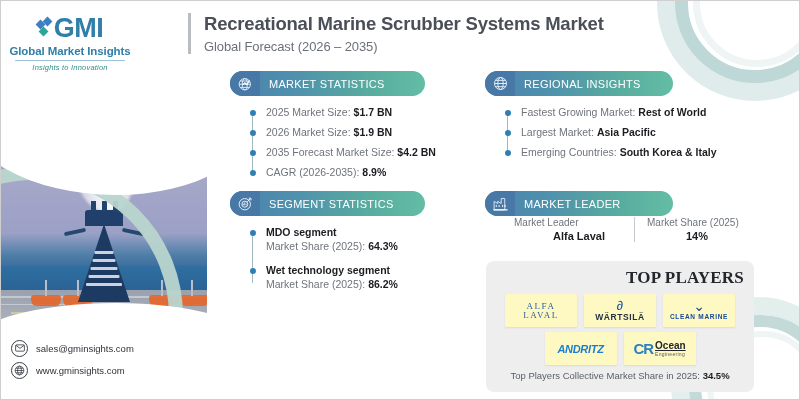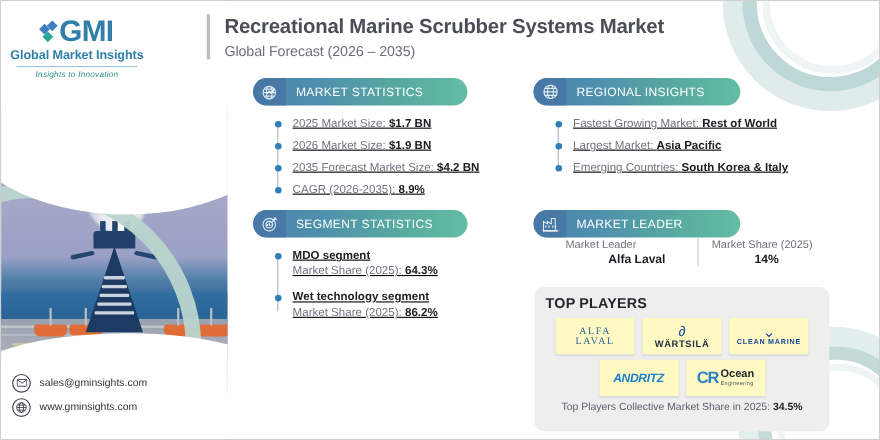--- a/index.html
+++ b/index.html
@@ -139,21 +139,21 @@
   .photo-mask-bcurve {
     position:absolute; left:-30px; bottom:18px; width:280px; height:80px;
     background:#ffffff; border-radius: 60% 56% 0 0;
   }
 
   
   .logo-box {
     position: absolute; left: 8px; top: 14px; width: 122px; text-align: center;
   }
   .logo-main {
-    display:flex; align-items:flex-end; justify-content:center; gap:2px;
+    display:flex; align-items:center; justify-content:center; gap:2px;
   }
   .logo-diamonds { position: relative; width: 15px; height: 22px; }
   .dmd { position:absolute; width:7px; height:7px; transform:rotate(45deg); }
   .dmd1 { left:0px;  top:3px;  background:#3f7fbf; }
   .dmd2 { left:7px;  top:0px;  background:#3f7fbf; }
   .dmd3 { left:3px;  top:10px; background:#2aa79b; }
   .logo-gmi {
     font-size: 27px; font-weight: 700; letter-spacing: -0.5px;
     color: #2f7fa8; line-height: 1;
   }
@@ -189,21 +189,21 @@
     width: 30px; height: 25px; display:flex; align-items:center; justify-content:center;
     background: #4778a6; flex: 0 0 30px;
   }
   .pill-icon svg { display:block; }
   .pill-label {
     color: #ffffff; font-size: 11px; letter-spacing: .3px;
     padding-left: 9px; white-space: nowrap;
   }
 
   
-  .bullets { position: absolute; text-decoration: underline; }
+  .bullets { position: absolute; }
   .blist { position: relative; padding-left: 17px; }
   .blist:before {
     content:""; position:absolute; left: 3px; top: 7px; bottom: 7px;
     width: 1px; background: #9fb8c6;
   }
   .brow { position: relative; font-size: 10.5px; color:#5a6069; margin-bottom: 8px; }
   .brow:last-child { margin-bottom: 0; }
   .brow:before {
     content:""; position:absolute; left:-16.5px; top: 4px;
     width: 6px; height: 6px; border-radius:50%; background:#2f7fb5;
@@ -223,22 +223,22 @@
   .leader-lbl { font-size: 10px; color:#6f747c; }
   .leader-val { font-size: 11px; font-weight:700; color:#1b1d21; margin-top:2px;margin-left:39px; }
   .leader-div { width:1px; align-self: stretch; background:#c6cace; margin-right: 12px; }
 
   
   .players-card {
     position: absolute; left: 485px; top: 260px; width: 268px; height: 131px;
     background: #eeeeef; border-radius: 8px; padding: 7px 10px 6px;
   }
   .players-title {
-    text-align:left; font-size: 13px; font-weight:700; color:#23262b;
-    letter-spacing:.2px; margin-bottom: 6px;
+    text-align:right; font-size: 17px; font-weight:700; color:#23262b;
+    letter-spacing:.2px; margin-bottom: 6px; font-family: Liberation Serif, serif;
   }
   .logo-row { display:flex; justify-content:center; gap: 7px; margin-bottom: 5px; }
   .logo-cell {
     background:#fef9c3; border-radius:1px; width: 72px; height: 33px;
     display:flex; align-items:center; justify-content:center;
     box-shadow: 0 1px 2px rgba(0,0,0,.09);
   }
   .players-foot {
     text-align:center; font-size: 9.5px; color:#5a6069; margin-top: 4px;
   }
@@ -251,21 +251,21 @@
   .wm-wart { text-align:center; line-height:1.05; }
   .wm-wart .w-c { font-size:13px; color:#1a4f9c; }
   .wm-wart .w-t { font-size:8.5px; font-weight:700; color:#233140; letter-spacing:.6px; }
   .wm-clean { text-align:center; line-height:1.1; }
   .wm-clean .c-m { font-size:14px; color:#17479e; line-height:.8; }
   .wm-clean .c-t { font-size:6.5px; font-weight:700; color:#17479e; letter-spacing:.7px; }
   .wm-andritz { font-size:11px; font-weight:700; color:#1a7fd4; letter-spacing:-0.3px;
                 font-style: italic; }
   .wm-cro { display:flex; align-items:center; gap:2px; }
   .wm-cro .cr { font-size:15px; font-weight:700; color:#2b7fc4; letter-spacing:-1px; }
-  .wm-cro .ocean { font-size:10px; font-weight:700; color:#23262b; line-height:1; }
+  .wm-cro .ocean { font-size:10px; font-weight:700; color:#23262b; line-height:1;text-decoration:underline; }
   .wm-cro .eng { font-size:5px; color:#55595f; letter-spacing:.3px; }
 
   
   .contact-card {
     position: absolute; left: -12px; bottom: 14px; width: 178px; height: 52px;
     background:#ffffff; border-radius: 0 26px 26px 0;
     display:flex; flex-direction:column; justify-content:center;
     padding-left: 22px; gap: 5px;
   }
   .contact-row { display:flex; align-items:center; gap: 8px; }

